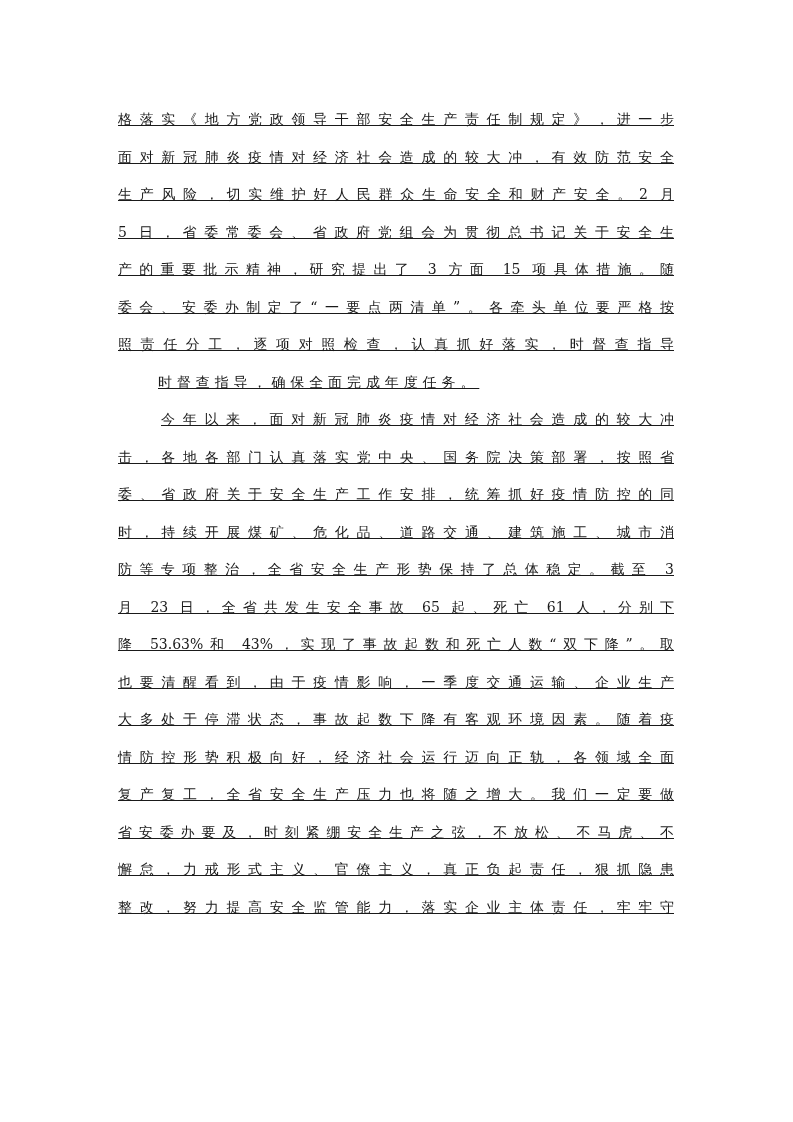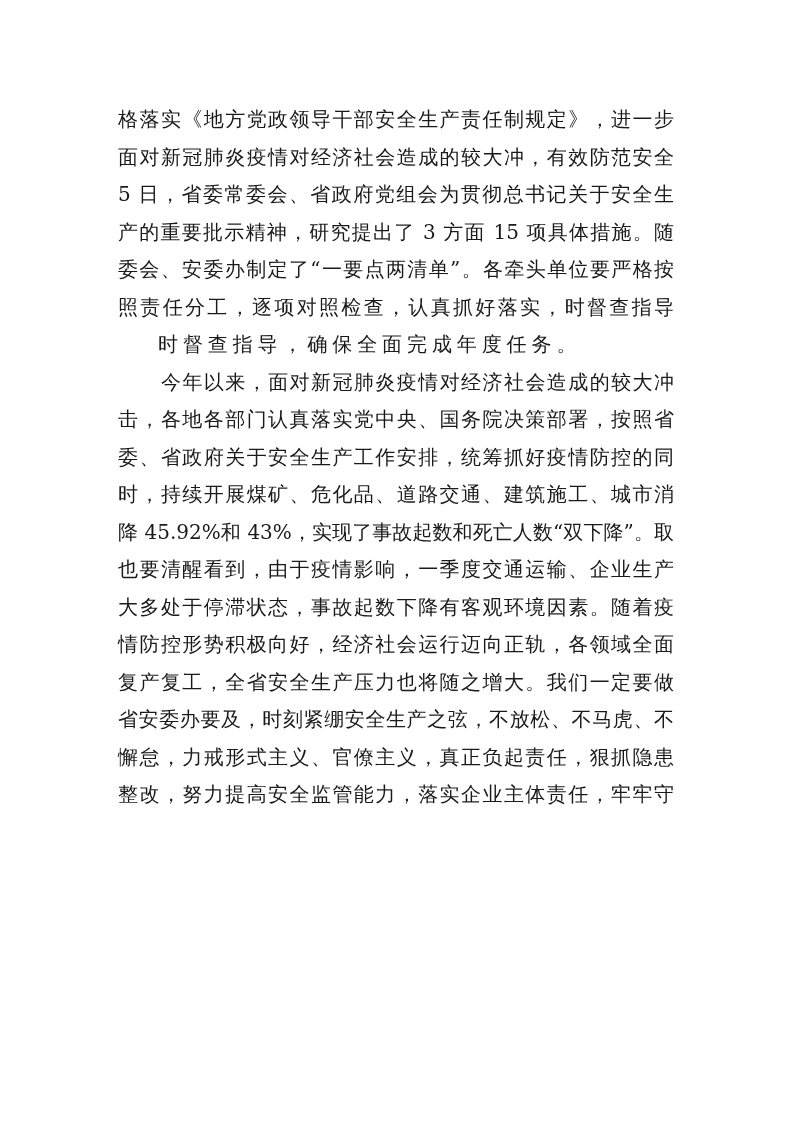--- a/index.html
+++ b/index.html
@@ -8,48 +8,52 @@
     position: absolute;
     left: 118px;
     top: 101px;
     width: 556px;
     color: #1a1a1a;
     font-family: "DejaVu Serif", "Liberation Serif", serif;
   }
   .line {
     height: 37.5px;
     line-height: 37.5px;
-    font-size: 20px;
+    font-size: 14px;
     white-space: nowrap;
     text-align: justify;
     text-align-last: justify;
     text-justify: inter-character;
+    text-decoration: underline;
   }
   .line.last { text-align-last: left; letter-spacing: 4.9px; margin-left: 40px; }
   .line.indent { padding-left: 43px; }
 </style>
 </head>
 <body>
 
 <div class="page">
   <div class="paragraph">
     <div class="line">格落实《地方党政领导干部安全生产责任制规定》，进一步</div>
     <div class="line">面对新冠肺炎疫情对经济社会造成的较大冲，有效防范安全</div>
+    <div class="line">生产风险，切实维护好人民群众生命安全和财产安全。2 月</div>
     <div class="line">5 日，省委常委会、省政府党组会为贯彻总书记关于安全生</div>
     <div class="line">产的重要批示精神，研究提出了 3 方面 15 项具体措施。随</div>
     <div class="line">委会、安委办制定了“一要点两清单”。各牵头单位要严格按</div>
     <div class="line">照责任分工，逐项对照检查，认真抓好落实，时督查指导</div>
     <div class="line last">时督查指导，确保全面完成年度任务。</div>
   </div>
   <div class="paragraph">
     <div class="line indent">今年以来，面对新冠肺炎疫情对经济社会造成的较大冲</div>
     <div class="line">击，各地各部门认真落实党中央、国务院决策部署，按照省</div>
     <div class="line">委、省政府关于安全生产工作安排，统筹抓好疫情防控的同</div>
     <div class="line">时，持续开展煤矿、危化品、道路交通、建筑施工、城市消</div>
-    <div class="line">降 45.92%和 43%，实现了事故起数和死亡人数“双下降”。取</div>
+    <div class="line">防等专项整治，全省安全生产形势保持了总体稳定。截至 3</div>
+    <div class="line">月 23 日，全省共发生安全事故 65 起、死亡 61 人，分别下</div>
+    <div class="line">降 53.63%和 43%，实现了事故起数和死亡人数“双下降”。取</div>
     <div class="line">也要清醒看到，由于疫情影响，一季度交通运输、企业生产</div>
     <div class="line">大多处于停滞状态，事故起数下降有客观环境因素。随着疫</div>
     <div class="line">情防控形势积极向好，经济社会运行迈向正轨，各领域全面</div>
     <div class="line">复产复工，全省安全生产压力也将随之增大。我们一定要做</div>
     <div class="line">省安委办要及，时刻紧绷安全生产之弦，不放松、不马虎、不</div>
     <div class="line">懈怠，力戒形式主义、官僚主义，真正负起责任，狠抓隐患</div>
     <div class="line">整改，努力提高安全监管能力，落实企业主体责任，牢牢守</div>
   </div>
 </div>
 

